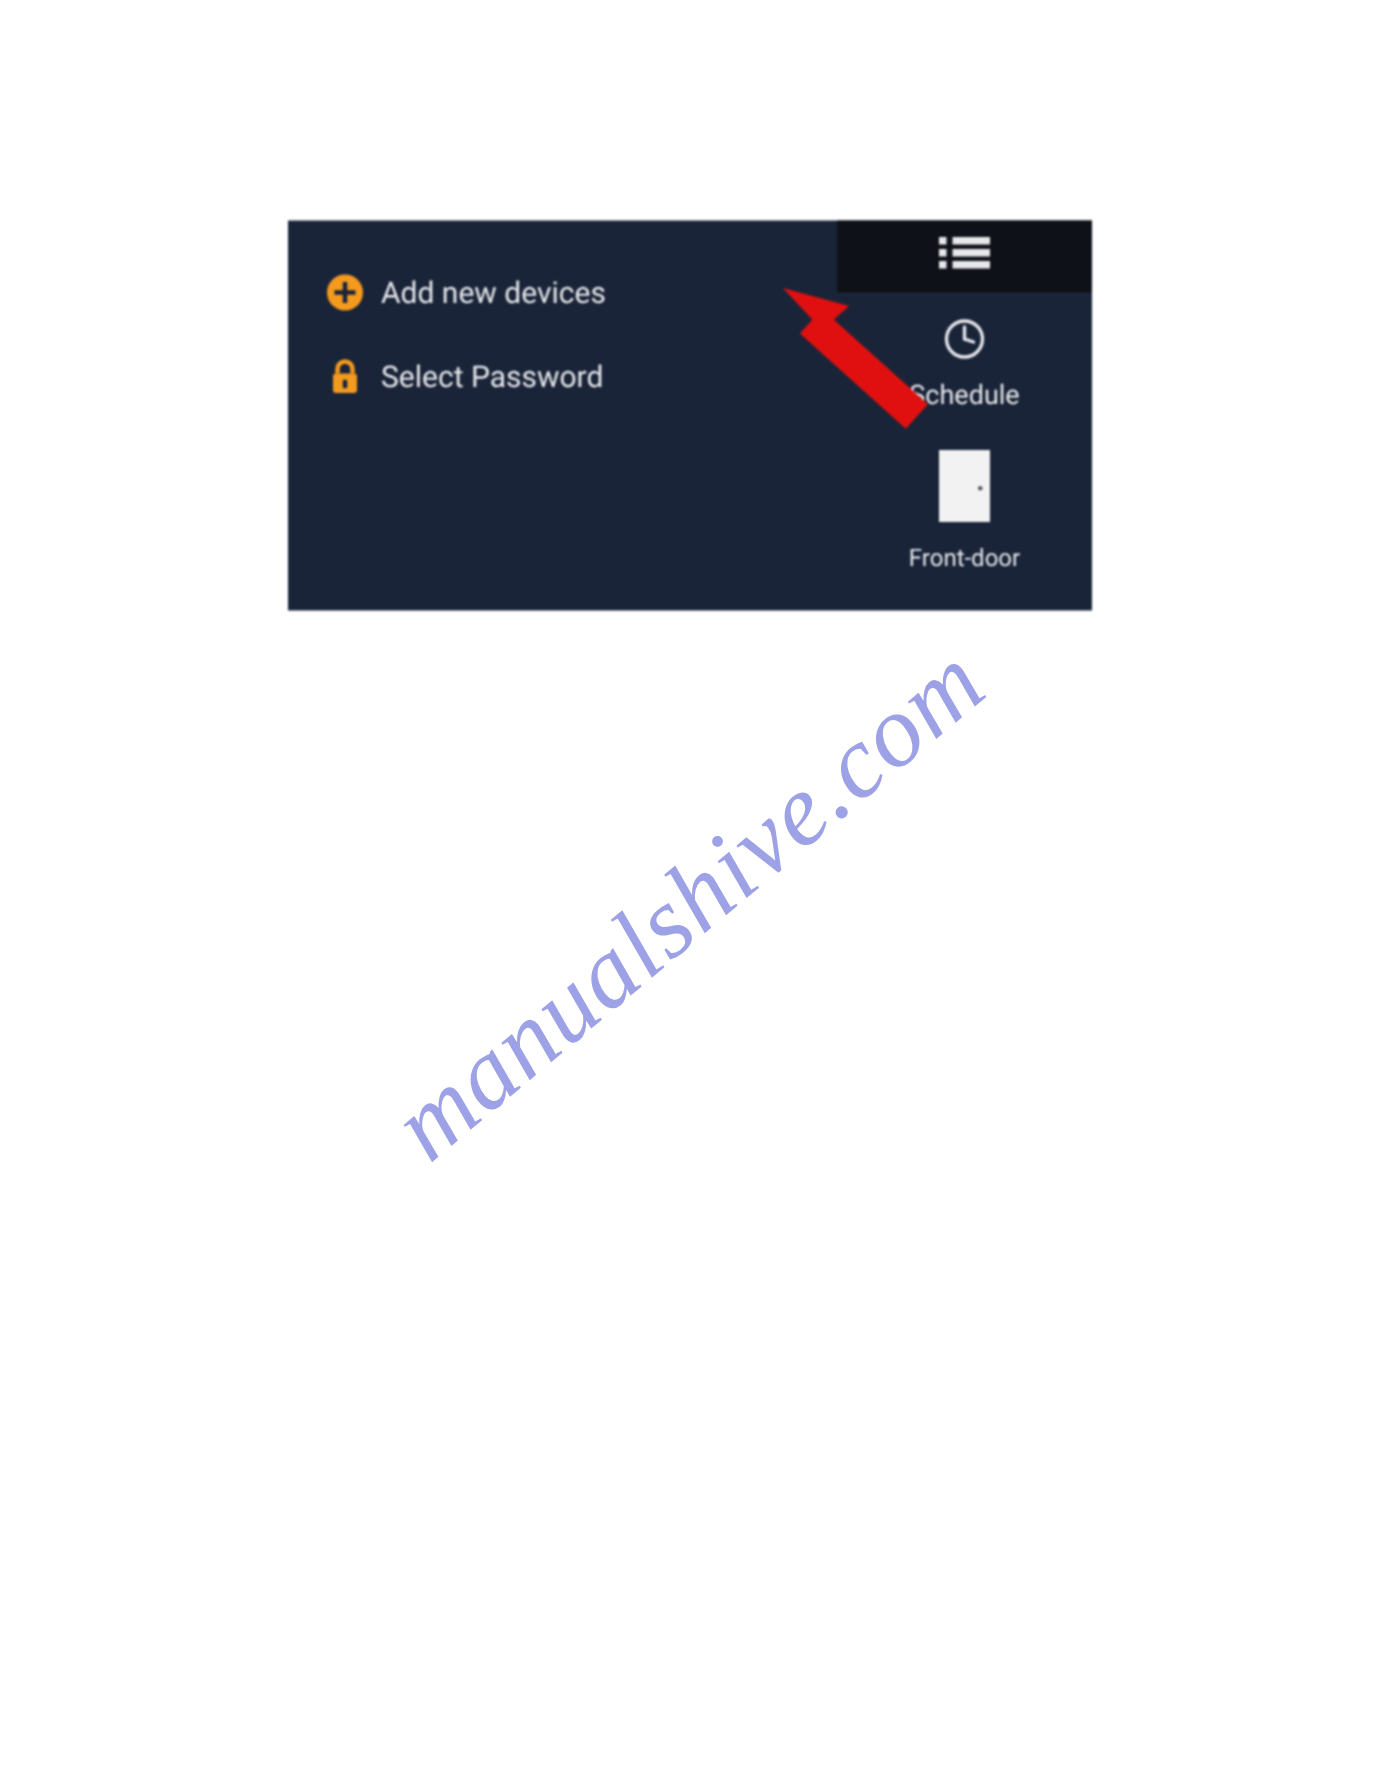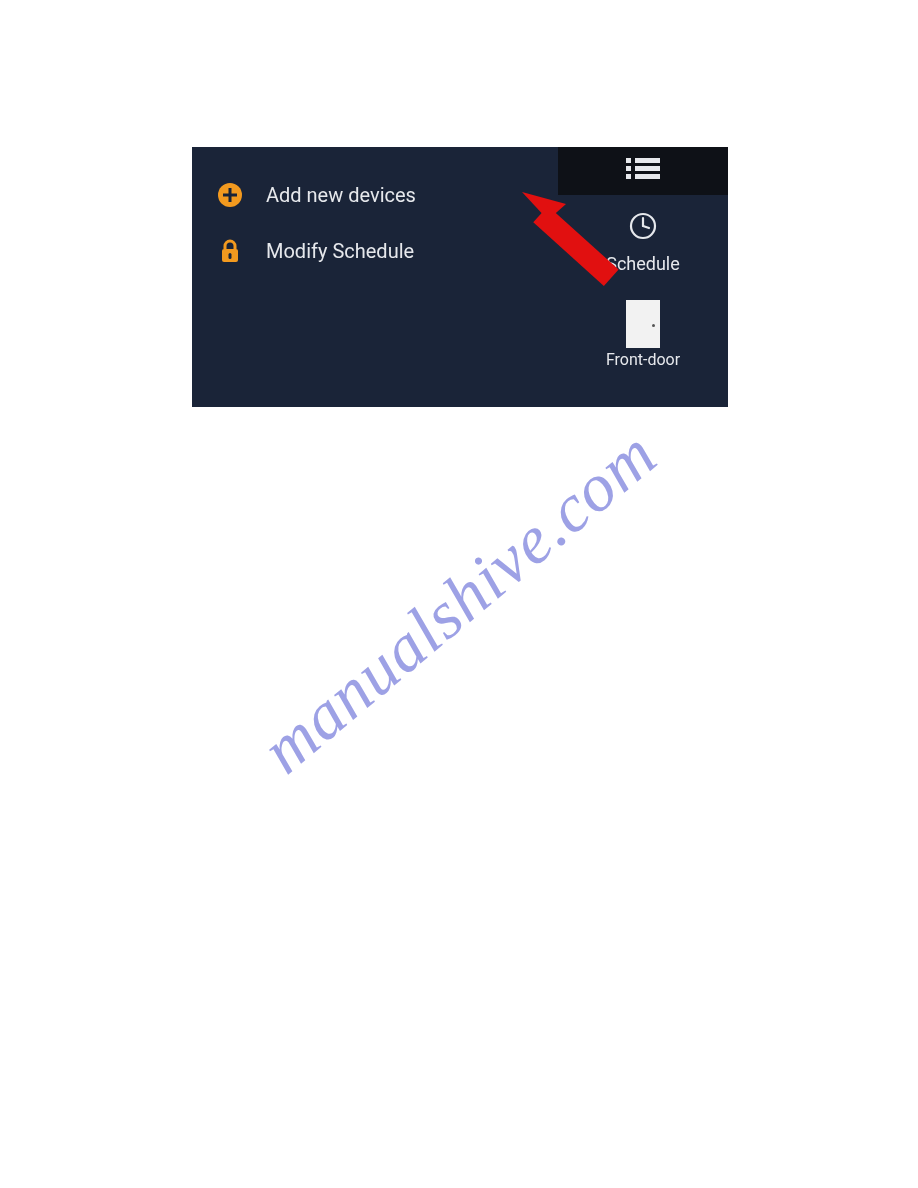--- a/index.html
+++ b/index.html
@@ -24,21 +24,21 @@
   .left-panel {
     flex: 1 1 auto;
     background: #1a2438;
     padding: 20px 0 0 20px;
     display: flex;
     flex-direction: column;
   }
   .menu-item {
     display: flex;
     align-items: center;
-    gap: 22px;
+    gap: 10px;
     padding: 14px 10px 14px 4px;
     cursor: pointer;
   }
   .menu-item .icon-slot {
     width: 28px;
     height: 28px;
     display: flex;
     align-items: center;
     justify-content: center;
     flex-shrink: 0;
@@ -80,21 +80,21 @@
     padding-top: 16px;
   }
   .schedule-label {
     color: #e6e8ec;
     font-size: 18px;
   }
   .device-block {
     display: flex;
     flex-direction: column;
     align-items: center;
-    gap: 2px;
+    gap: 14px;
     padding-top: 26px;
   }
   .door-icon {
     width: 34px;
     height: 48px;
     background: #f2f2f2;
     position: relative;
   }
   .door-icon::after {
     content: "";
@@ -157,21 +157,21 @@
 
     <div class="menu-item">
       <span class="icon-slot">
         <svg width="24" height="26" viewBox="0 0 24 26">
           <rect x="4" y="11" width="16" height="13" rx="2" fill="#f39a1f"></rect>
           <path d="M7 11 V8 a5 5 0 0 1 10 0 V11" stroke="#f39a1f" stroke-width="3" fill="none"></path>
           <rect x="10.5" y="15" width="3" height="6" rx="1.5" fill="#1a2438"></rect>
         </svg>
       </span>
       <div class="text-col">
-        <span class="menu-label">Modify Schedule</span>
+        <span class="menu-label">Select Password</span>
       </div>
     </div>
 
 
     <svg class="arrow-overlay" width="130" height="120" viewBox="0 0 130 120">
       <polygon points="0,0 44,12 26,28" fill="#e11010"></polygon>
       <rect x="26" y="14" width="95" height="22" fill="#e11010" transform="rotate(42 26 14)"></rect>
     </svg>
 
   </div>

